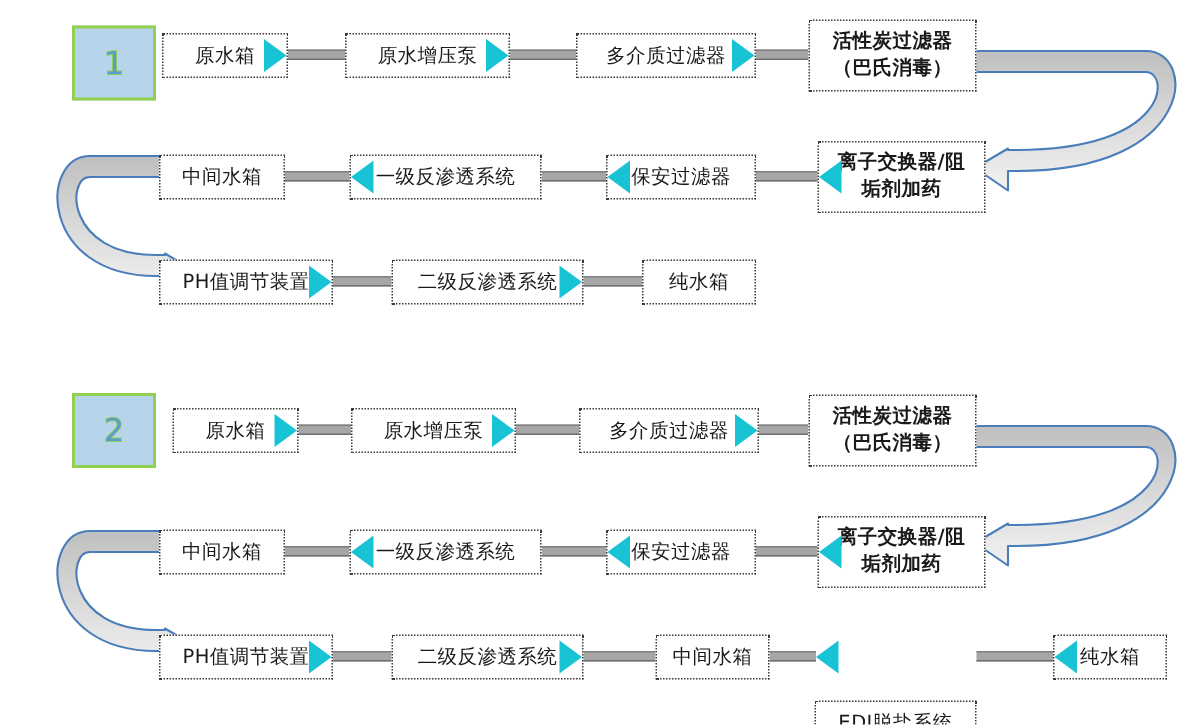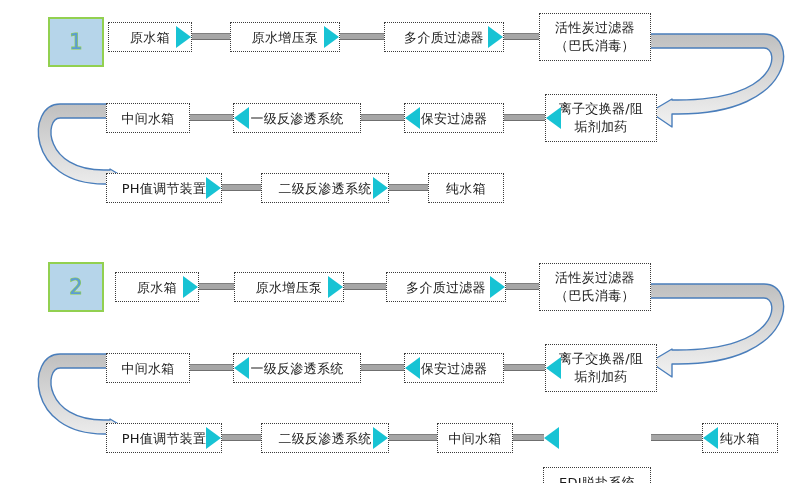--- a/index.html
+++ b/index.html
@@ -39,21 +39,21 @@
     border:1px dotted #3b3b3b;
     display:flex;align-items:center;justify-content:center;
     text-align:center;
     color:#1a1a1a;
     font-size:13px;
     line-height:17px;
     letter-spacing:0.3px;
     white-space:pre-line;
     z-index:3;
   }
-  .node.two-line{line-height:18px;}
+  .node.two-line{line-height:18px;font-weight:bold;}
 
   
   .tri{
     position:absolute;
     width:0;height:0;
     z-index:4;
   }
   .tri.right{
     border-top:11px solid transparent;
     border-bottom:11px solid transparent;

